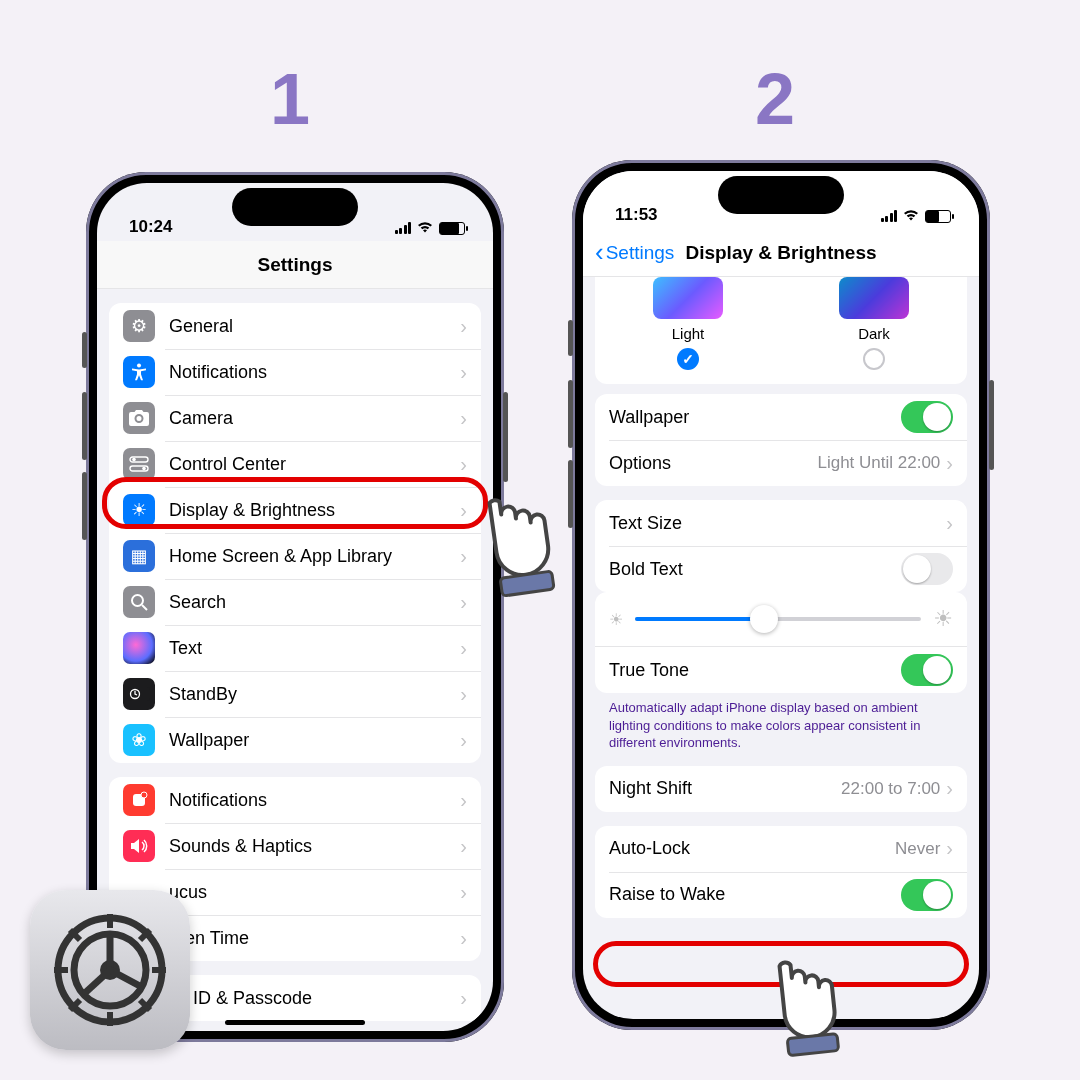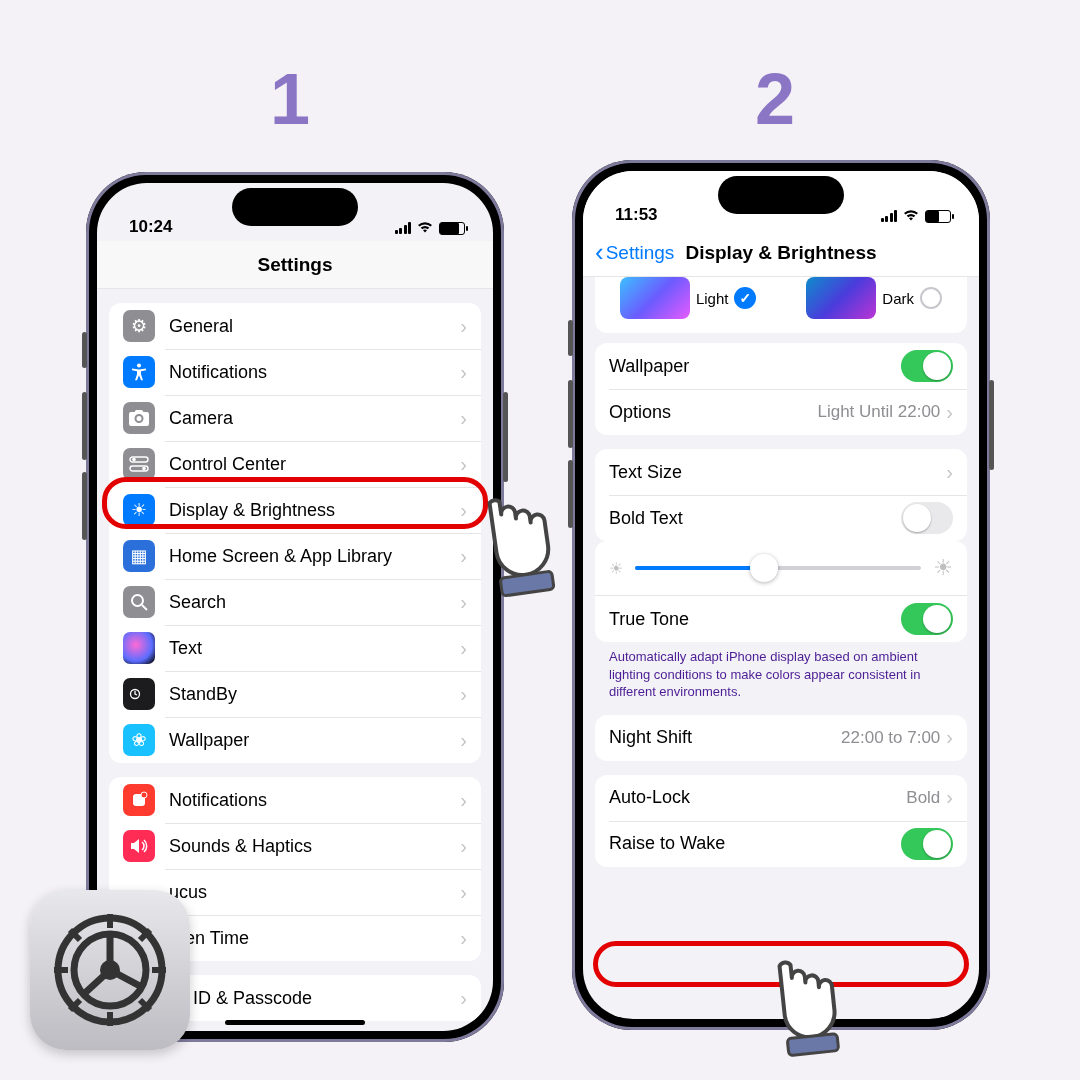--- a/index.html
+++ b/index.html
@@ -25,21 +25,21 @@
   .row .label { flex:1;}
   .row .val { color:#8e8e93; font-size:17px; margin-right:6px;}
   .chev { color:#c5c5c7; font-size:20px;}
   .toggle { width:52px; height:32px; border-radius:16px; background:#34c759; position:relative;}
   .toggle.off { background:#e9e9eb;}
   .toggle::after{content:"";position:absolute;width:28px;height:28px;background:#fff;border-radius:50%;top:2px;right:2px;box-shadow:0 1px 2px rgba(0,0,0,.3);}
   .toggle.off::after{right:auto;left:2px;}
   .section-hdr{font-size:13px;color:#8e8e93;margin:18px 26px 4px 26px;text-transform:uppercase;letter-spacing:.5px;}
   .section-ftr{font-size:13px;color:#4c1d95;margin:6px 26px 2px 26px;line-height:1.35;}
   .appearance{display:flex;justify-content:space-around;padding:0 0 14px 0;background:#fff;margin:0 12px;border-radius:0 0 12px 12px;}
-  .appearance .opt{display:flex;flex-direction:row;align-items:center;gap:6px;}
+  .appearance .opt{display:flex;flex-direction:column;align-items:center;gap:6px;}
   .thumb{width:70px;height:42px;border-radius:8px;background:linear-gradient(135deg,#3dbfff 0%,#6b5bff 50%,#e75bff 100%);}
   .rdot{width:22px;height:22px;border-radius:50%;border:none;background:#007aff;display:flex;align-items:center;justify-content:center;color:#fff;font-size:14px;font-weight:700;}
   .rdot.empty{background:#fff;border:2px solid #c7c7cc;}
   .slider{display:flex;align-items:center;padding:14px 14px;background:#fff;margin:0 12px;border-radius:12px 12px 0 0;border-bottom:1px solid #e5e5e7;}
   .slider .track{flex:1;height:4px;background:#d1d1d6;border-radius:2px;position:relative;margin:0 12px;}
   .slider .fill{position:absolute;left:0;top:0;height:100%;width:45%;background:#007aff;border-radius:2px;}
   .slider .knob{position:absolute;left:45%;top:50%;transform:translate(-50%,-50%);width:28px;height:28px;border-radius:50%;background:#fff;box-shadow:0 1px 4px rgba(0,0,0,.3);}
   .sun{color:#bfbfbf;font-size:16px;}
   .sun.big{font-size:22px;}
   .highlight{position:absolute;border:5px solid #e30000;border-radius:24px;z-index:40;pointer-events:none;}
@@ -300,21 +300,21 @@
         <div class="row">
             <span class="label">Night Shift</span>
             <span class="val">22:00 to 7:00</span>
             <span class="chev">›</span>
           </div>
       </div>
 
       <div class="group noicon">
         <div class="row">
             <span class="label">Auto-Lock</span>
-            <span class="val">Bold</span>
+            <span class="val">Never</span>
             <span class="chev">›</span>
           </div>
         <div class="row">
             <span class="label">Raise to Wake</span>
             <span class="toggle"></span>
           </div>
       </div>
     </div>
     <div class="highlight" style="left:10px;top:770px;width:376px;height:46px"></div>
   </div>

